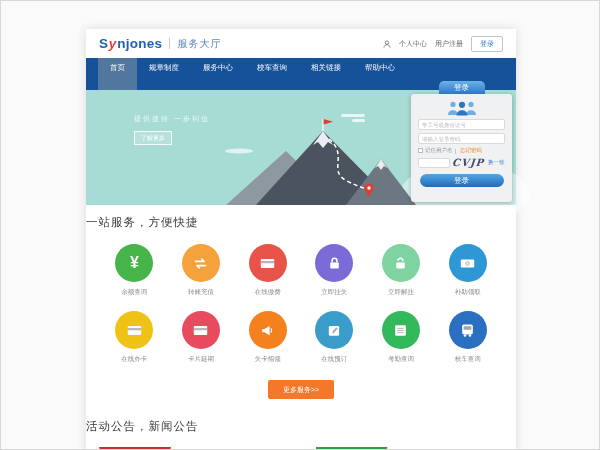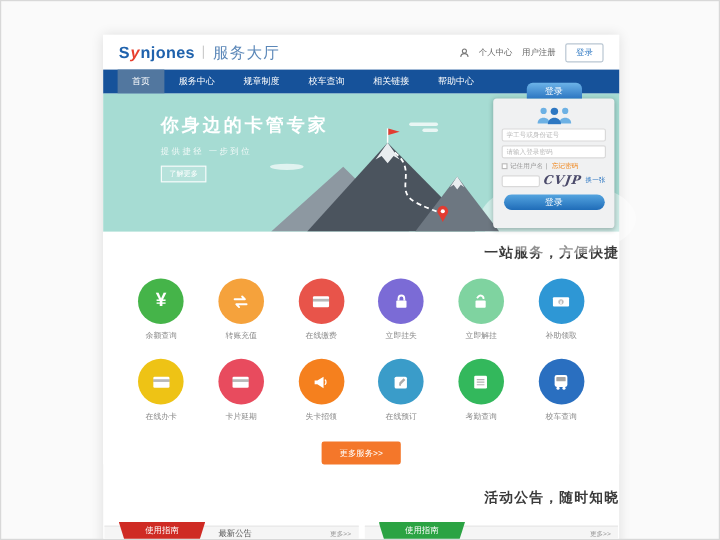--- a/index.html
+++ b/index.html
@@ -5,27 +5,27 @@
   * { margin:0; padding:0; box-sizing:border-box; }
   body { background:#e9e9e9; font-family:"Liberation Sans","DejaVu Sans",sans-serif; }
   .canvas { position:relative; width:600px; height:450px; background:#fafafa; border:1px solid #d8d8d8; overflow:hidden; }
   .site { position:absolute; left:85px; top:28px; width:430px; background:#fff; box-shadow:0 0 10px rgba(0,0,0,.12); padding-bottom:34px; }
 
   
   .header { height:29px; display:flex; align-items:center; padding:0 13px; background:#fff; }
   .logo { font-size:13.5px; font-weight:bold; color:#1f62ad; letter-spacing:.3px; display:flex; align-items:baseline; }
   .logo .accent { color:#e8402f; font-style:italic; margin:0 .5px; }
   .logo-divider { width:1px; height:11px; background:#ccc; margin:0 7px; }
-  .tagline { font-size:13px; color:#5b87b8; letter-spacing:1px; }
+  .tagline { font-size:10px; color:#5b87b8; letter-spacing:1px; }
   .header-right { margin-left:auto; display:flex; align-items:center; gap:8px; font-size:7px; color:#666; }
   .header-link { cursor:pointer; }
   .login-top-btn { border:1px solid #b9c6d2; background:#fff; color:#2d77c2; font-size:7px; padding:2px 8px; border-radius:2px; cursor:pointer; }
 
   
-  .nav { height:20px; background:#16529a; display:flex; padding-left:12px; }
+  .nav { height:32px; background:#16529a; display:flex; padding-left:12px; }
   .nav-item { font-size:7.5px; color:#fff; line-height:20px; padding:0 12px; cursor:pointer; }
   .nav-item.active { background:#52779f; }
 
   
   .hero { position:relative; height:115px; background:#a6dcd3; overflow:visible; }
   .hero-text { position:absolute; left:48px; top:17px; z-index:3; }
   .hero-title { font-size:15px; font-weight:bold; color:#fff; letter-spacing:2.5px; }
   .hero-sub { font-size:7px; color:rgba(255,255,255,.85); letter-spacing:2px; margin-top:7px; }
   .hero-cta { display:inline-block; margin-top:7px; font-size:6px; color:#fff; border:1px solid rgba(255,255,255,.85); background:rgba(255,255,255,.18); padding:1.5px 6px; cursor:pointer; }
   .mountains { position:absolute; left:125px; bottom:0; z-index:1; }
@@ -42,21 +42,21 @@
   .checkbox { width:5px; height:5px; border:1px solid #bbb; background:#fff; display:inline-block; cursor:pointer; }
   .forgot { color:#f08519; margin-left:2px; cursor:pointer; }
   .captcha-row { display:flex; align-items:center; gap:3px; margin:3px 7px 0; }
   .captcha-input { width:32px; height:10px; border:1px solid #d9d9d9; border-radius:2px; background:#fff; font-size:5.5px; padding:0 2px; }
   .captcha-code { font-family:"DejaVu Serif",serif; font-style:italic; font-weight:bold; font-size:10px; color:#4a4a6a; letter-spacing:1px; transform:skewX(-8deg); cursor:pointer; }
   .captcha-change { font-size:5.5px; color:#2d77c2; cursor:pointer; }
   .login-submit { display:block; width:84px; height:13px; margin:6px auto 0; background:linear-gradient(#55a5e0,#1f6cb8); border:none; border-radius:7px; color:#fff; font-size:7.5px; cursor:pointer; }
 
   
   .services { background:#fff; padding-top:10px; }
-  .section-heading { text-align:right; font-size:11.5px; color:#3a3a3a; font-weight:bold; letter-spacing:1px; }
+  .section-heading { text-align:left; font-size:11.5px; color:#3a3a3a; font-weight:normal; letter-spacing:1px; }
   .service-grid { width:400px; margin:14px auto 0; display:grid; grid-template-columns:repeat(6,1fr); row-gap:14px; }
   .service-item { text-align:center; cursor:pointer; }
   .circle { width:38px; height:38px; border-radius:50%; margin:0 auto; display:flex; align-items:center; justify-content:center; }
   .glyph { color:#fff; font-size:16px; font-weight:bold; line-height:1; }
   .service-label { font-size:6.5px; color:#8a8a8a; margin-top:6px; }
   .more-btn { display:block; width:66px; margin:16px auto 0; background:#f4772a; color:#fff; border:none; font-size:7px; padding:4.5px 0; border-radius:2px; cursor:pointer; }
 
   
   .announce { margin-top:20px; }
   .panels { display:flex; gap:5px; margin-top:16px; padding:0 1px; }
@@ -88,30 +88,29 @@
           <path d="M1 7.6c0-1.8 1.4-2.9 3-2.9s3 1.1 3 2.9" stroke="#777" stroke-width="0.9" fill="none"></path>
         </svg>
         <span class="header-link">个人中心</span>
         <span class="header-link">用户注册</span>
         <button class="login-top-btn">登录</button>
       </div>
     </div>
 
     <div class="nav">
       <div class="nav-item active">首页</div>
+      <div class="nav-item">规章制度</div>
       <div class="nav-item">服务中心</div>
-      <div class="nav-item">规章制度</div>
       <div class="nav-item">校车查询</div>
       <div class="nav-item">相关链接</div>
       <div class="nav-item">帮助中心</div>
     </div>
 
     <div class="hero">
       <div class="hero-text">
-        <div class="hero-title">你身边的卡管专家</div>
         <div class="hero-sub">提供捷径 一步到位</div>
         <span class="hero-cta">了解更多</span>
       </div>
 
       <div class="cloud" style="left:255px; top:24px; width:24px;"></div>
       <div class="cloud" style="left:266px; top:29px; width:13px;"></div>
       <div class="wave"></div>
 
       <svg class="mountains" width="210" height="92" viewBox="0 -12 210 92">
         <ellipse cx="28" cy="26" rx="14" ry="2.6" fill="rgba(255,255,255,.65)"></ellipse>
@@ -282,21 +281,21 @@
               </svg>
           </div>
           <div class="service-label">校车查询</div>
         </div>
 
       </div>
       <button class="more-btn">更多服务&gt;&gt;</button>
     </div>
 
     <div class="announce">
-      <div class="section-heading">活动公告，随时知晓</div>
+      <div class="section-heading">活动公告，新闻公告</div>
       <div class="panels">
         <div class="panel">
           <div class="panel-header">
             <div class="ribbon red">使用指南</div>
             <div class="panel-tab">最新公告</div>
             <div class="panel-more">更多&gt;&gt;</div>
           </div>
         </div>
         <div class="panel">
           <div class="panel-header">

